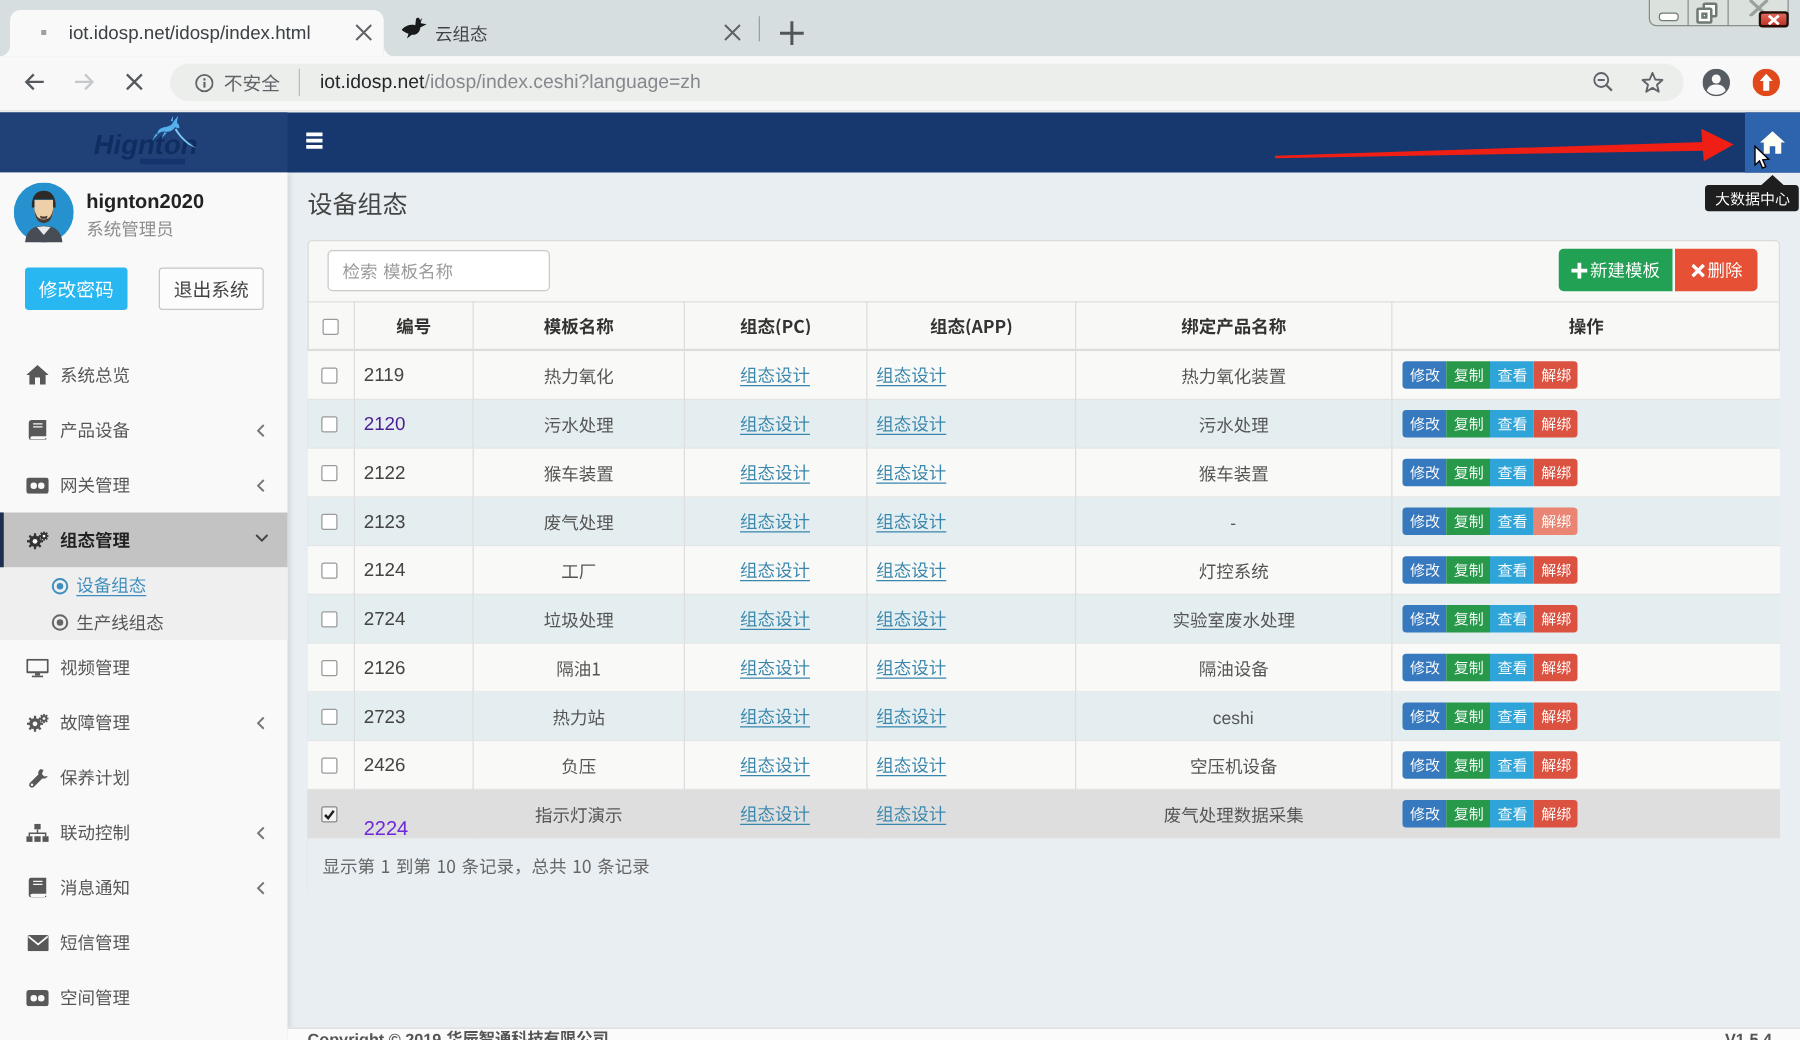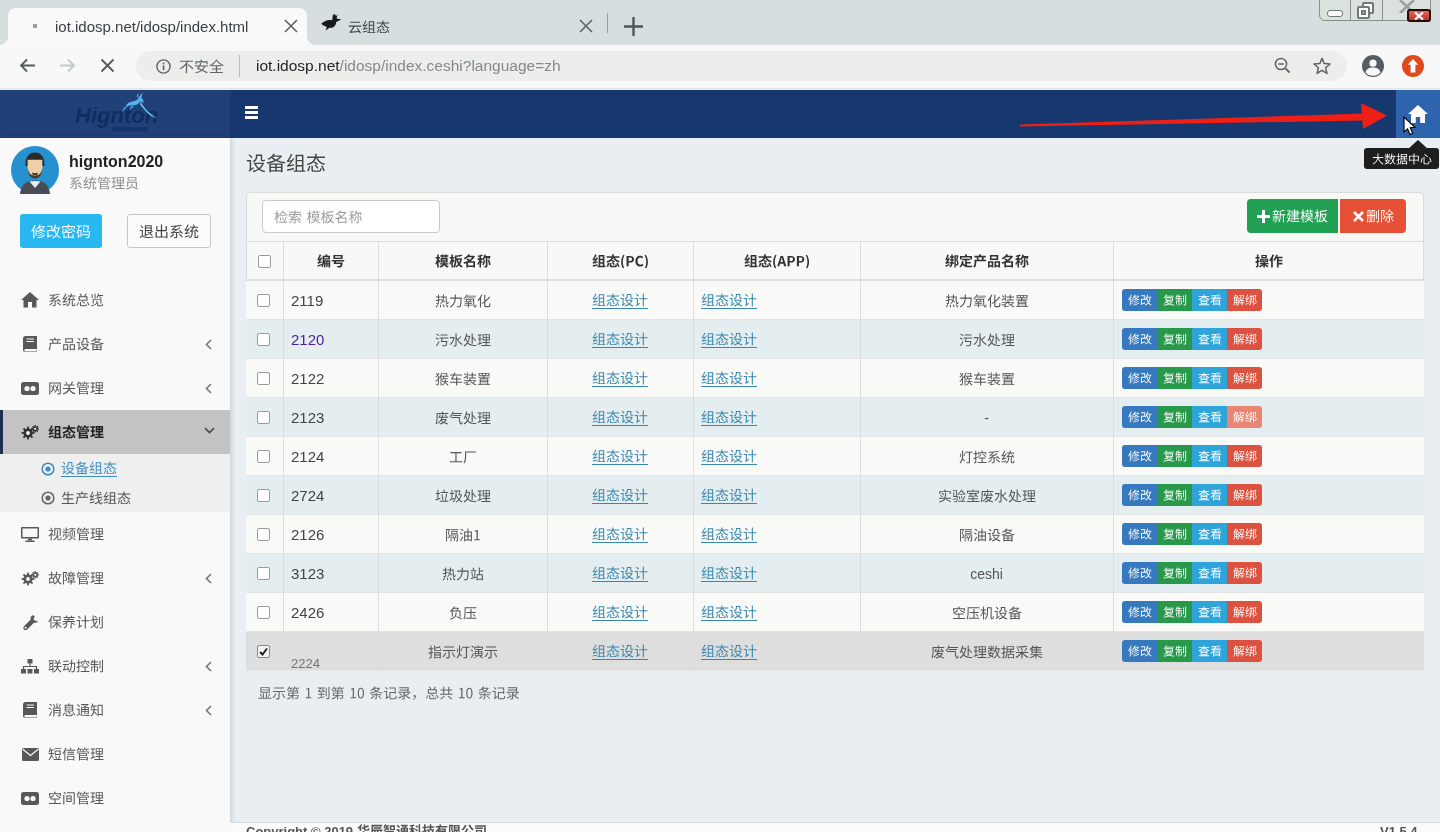--- a/index.html
+++ b/index.html
@@ -1440,21 +1440,21 @@
     </svg>
   </div>
 <div class="abs" style="left:246px;top:554px;width:1178px;height:39px;background:#e4eef0;border-bottom:1px solid #e4e4e4"></div>
 <div class="abs" style="left:283px;top:554px;width:1px;height:39px;background:#ddd"></div>
 <div class="abs" style="left:378px;top:554px;width:1px;height:39px;background:#ddd"></div>
 <div class="abs" style="left:547px;top:554px;width:1px;height:39px;background:#ddd"></div>
 <div class="abs" style="left:693px;top:554px;width:1px;height:39px;background:#ddd"></div>
 <div class="abs" style="left:860px;top:554px;width:1px;height:39px;background:#ddd"></div>
 <div class="abs" style="left:1113px;top:554px;width:1px;height:39px;background:#ddd"></div>
 <div class="abs" style="left:257px;top:567px;width:13px;height:13px;background:#fff;border:1px solid #9a9a9a;border-radius:2px"></div>
-<div class="abs vctr" style="left:291px;top:554px;height:39px;font-size:15px;color:#444">3123</div>
+<div class="abs vctr" style="left:291px;top:554px;height:39px;font-size:15px;color:#444">2723</div>
 <div class="abs ctr" style="left:378px;top:554px;height:39px;width:169px">
     <svg width="42" height="14" viewBox="0 0 42 14">
       <g fill="#555" transform="translate(0,12.3) scale(0.0140,-0.0140)">
         <use href="#s44"></use>
       </g>
     </svg>
   </div>
 <div class="abs ctr" style="left:547px;top:554px;height:39px;width:146px">
     <div style="border-bottom:1px solid #3a87ad;padding-bottom:1px">
       <svg width="56" height="14" viewBox="0 0 56 14">
@@ -1576,21 +1576,21 @@
 <div class="abs" style="left:378px;top:632px;width:1px;height:39px;background:#ddd"></div>
 <div class="abs" style="left:547px;top:632px;width:1px;height:39px;background:#ddd"></div>
 <div class="abs" style="left:693px;top:632px;width:1px;height:39px;background:#ddd"></div>
 <div class="abs" style="left:860px;top:632px;width:1px;height:39px;background:#ddd"></div>
 <div class="abs" style="left:1113px;top:632px;width:1px;height:39px;background:#ddd"></div>
 <div class="abs ctr" style="left:257px;top:645px;width:13px;height:13px;background:#f4f4f4;border:1px solid #888;border-radius:2px">
     <svg width="9" height="9">
       <path d="M1 5 L3.5 7.5 L8 1.5" stroke="#222" stroke-width="2" fill="none"></path>
     </svg>
   </div>
-<div class="abs vctr" style="left:291px;top:644px;height:39px;font-size:13px;color:#737373">2224</div>
+<div class="abs vctr" style="left:291px;top:644px;height:39px;font-size:16px;color:#6d28d9">2224</div>
 <div class="abs ctr" style="left:378px;top:632px;height:39px;width:169px">
     <svg width="70" height="14" viewBox="0 0 70 14">
       <g fill="#555" transform="translate(0,12.3) scale(0.0140,-0.0140)">
         <use href="#s47"></use>
       </g>
     </svg>
   </div>
 <div class="abs ctr" style="left:547px;top:632px;height:39px;width:146px">
     <div style="border-bottom:1px solid #3a87ad;padding-bottom:1px">
       <svg width="56" height="14" viewBox="0 0 56 14">

